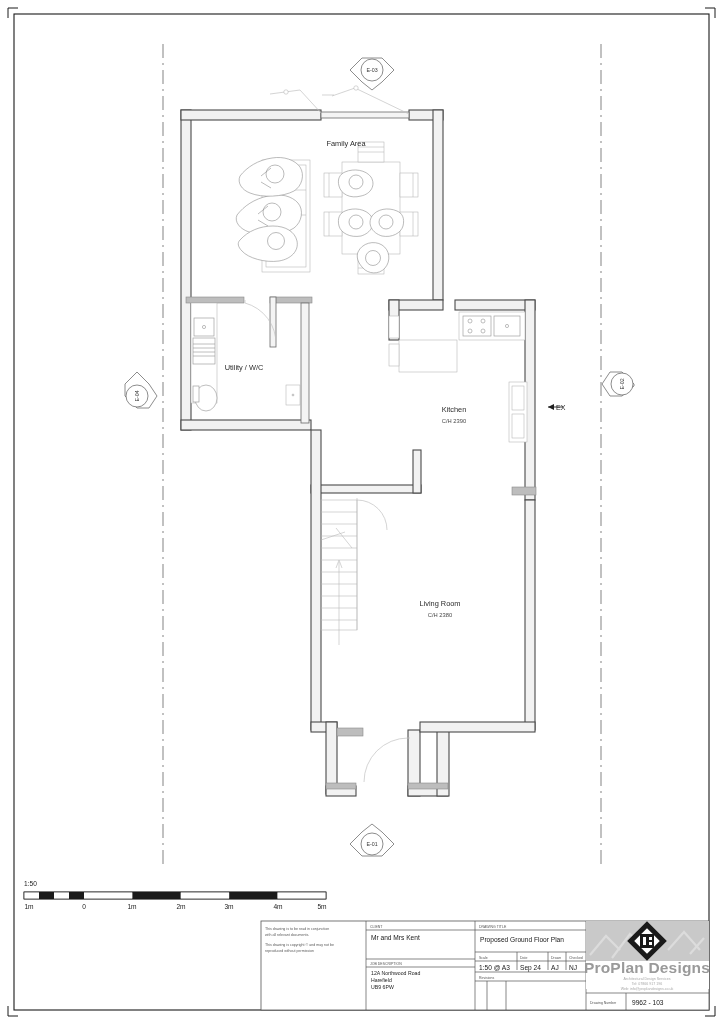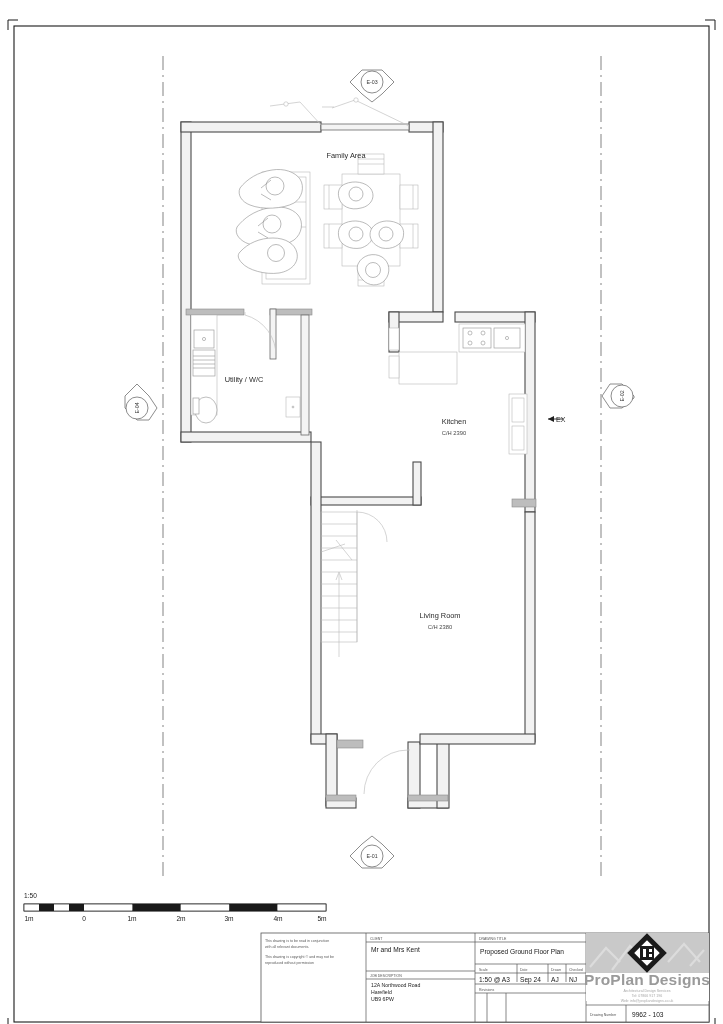--- a/index.html
+++ b/index.html
@@ -10,21 +10,21 @@
   body {
     width: 723px;
     height: 1024px;
     font-family: "Liberation Sans", sans-serif;
     color: #222;
     overflow: hidden;
     position: relative;
   }
   #sheet {
     position: absolute;
-    left: 0; top: 12px;
+    left: 0; top: 0;
     width: 723px;
     height: 819px;
   }
   svg { display: block; }
   .crop { stroke: #1a1a1a; stroke-width: 1; fill: none; }
   .border { stroke: #1a1a1a; stroke-width: 1.1; fill: none; }
   .wall-out { fill: #f2f2f2; stroke: #4a4a4a; stroke-width: 1.1; }
   .wall-thin { fill: #f4f4f4; stroke: #6a6a6a; stroke-width: 0.8; }
   .wall-grey { fill: #bdbdbd; stroke: #8a8a8a; stroke-width: 0.6; }
   .furn { fill: #ffffff; stroke: #9a9a9a; stroke-width: 0.65; }

